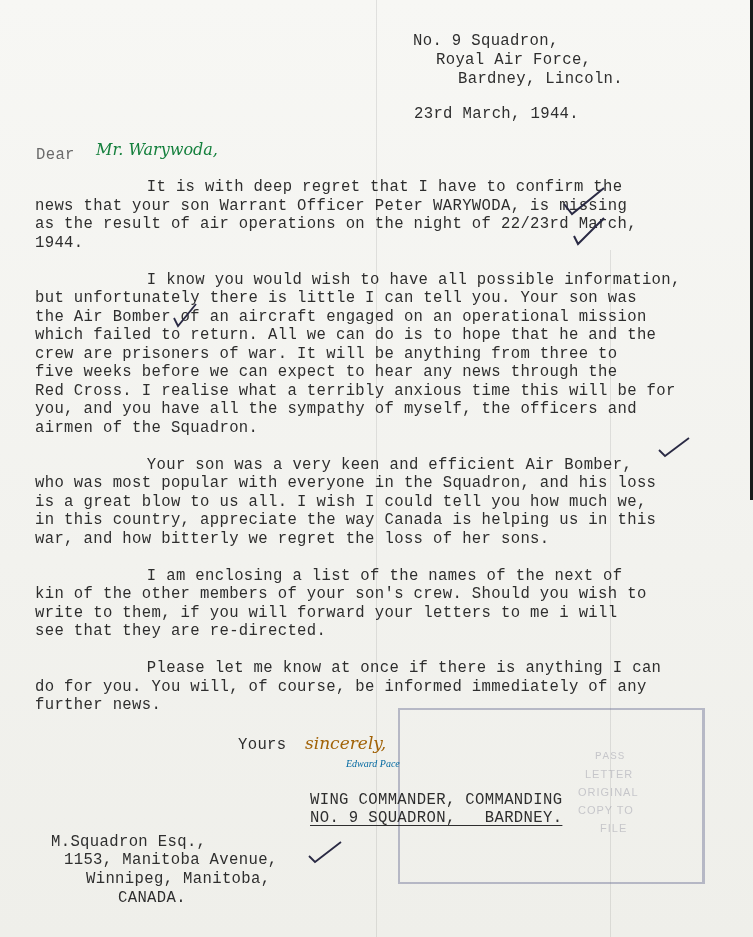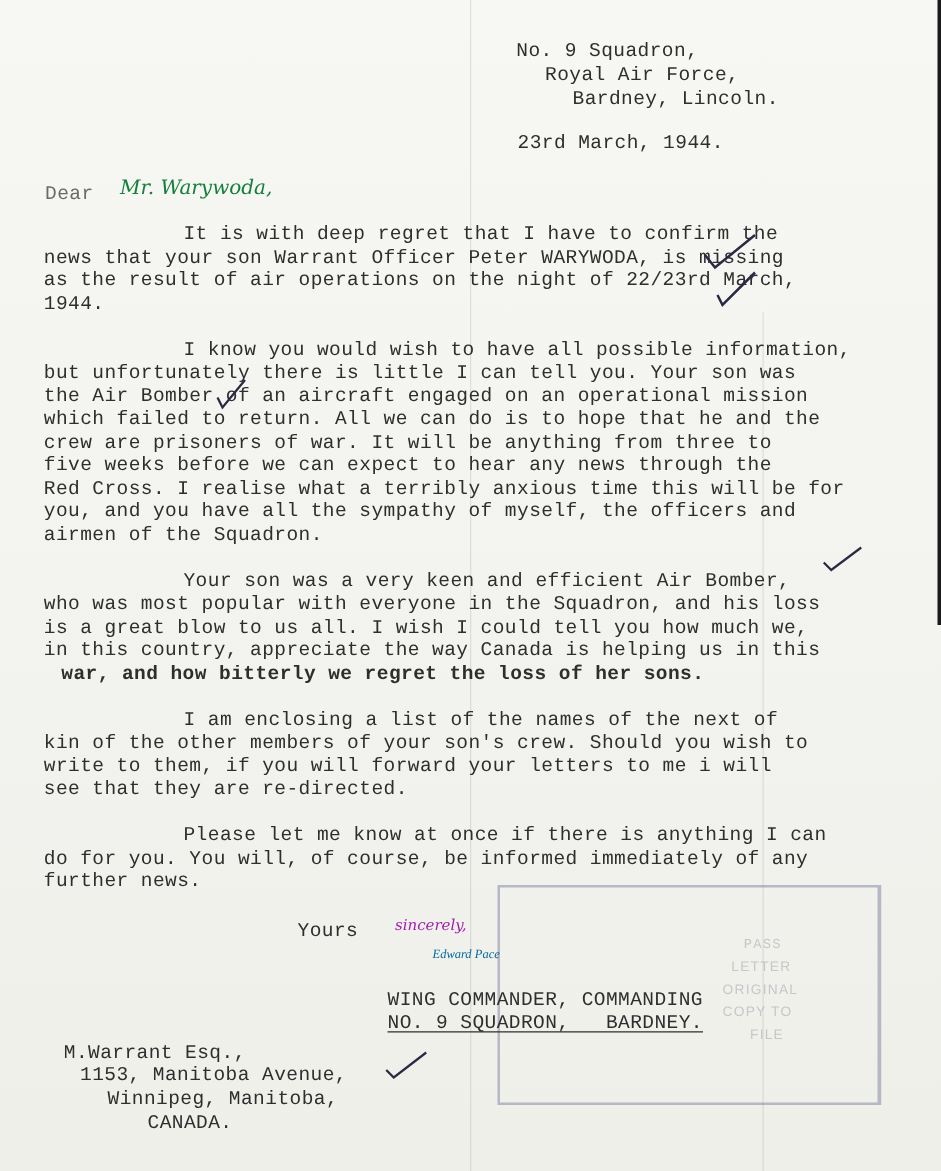--- a/index.html
+++ b/index.html
@@ -86,21 +86,21 @@
     <div class="line" style="left:35px; top:381px;">Red Cross. I realise what a terribly anxious time this will be for</div>
     <div class="line" style="left:35px; top:399px;">you, and you have all the sympathy of myself, the officers and</div>
     <div class="line" style="left:35px; top:418px;">airmen of the Squadron.</div>
   </div>
 
   <div>
     <div class="line" style="left:40px; top:455px;">           Your son was a very keen and efficient Air Bomber,</div>
     <div class="line" style="left:35px; top:473px;">who was most popular with everyone in the Squadron, and his loss</div>
     <div class="line" style="left:35px; top:492px;">is a great blow to us all. I wish I could tell you how much we,</div>
     <div class="line" style="left:35px; top:510px;">in this country, appreciate the way Canada is helping us in this</div>
-    <div class="line" style="left:49px; top:529px;font-weight:bold;">war, and how bitterly we regret the loss of her sons.</div>
+    <div class="line" style="left:35px; top:529px;">war, and how bitterly we regret the loss of her sons.</div>
   </div>
 
   <div>
     <div class="line" style="left:40px; top:566px;">           I am enclosing a list of the names of the next of</div>
     <div class="line" style="left:35px; top:584px;">kin of the other members of your son's crew. Should you wish to</div>
     <div class="line" style="left:35px; top:603px;">write to them, if you will forward your letters to me i will</div>
     <div class="line" style="left:35px; top:621px;">see that they are re-directed.</div>
   </div>
 
   <div>
@@ -113,28 +113,28 @@
 <div class="stamp">
   <div class="stamp-text" style="left:195px; top:40px;font-family:Liberation Mono, monospace;">PASS</div>
   <div class="stamp-text" style="left:185px; top:58px;">LETTER</div>
   <div class="stamp-text" style="left:178px; top:76px;">ORIGINAL</div>
   <div class="stamp-text" style="left:178px; top:94px;">COPY TO</div>
   <div class="stamp-text" style="left:200px; top:112px;">FILE</div>
 </div>
 
 <div>
   <div class="line" style="left:238px; top:735px;">Yours</div>
-  <div class="hand" style="left:316px; top:733px; font-size:12px; color:#a21caf;">sincerely,</div>
+  <div class="hand" style="left:305px; top:733px; font-size:17px; color:#a16207;">sincerely,</div>
   <div class="sig" style="left:346px; top:758px;">Edward Pace</div>
   <div class="line" style="left:310px; top:790px;">WING COMMANDER, COMMANDING</div>
   <div class="line underline" style="left:310px; top:808px;">NO. 9 SQUADRON,   BARDNEY.</div>
 </div>
 
 <div>
-  <div class="line" style="left:51px; top:832px;">M.Warrant Esq.,</div>
+  <div class="line" style="left:51px; top:832px;">M.Squadron Esq.,</div>
   <div class="line" style="left:64px; top:850px;">1153, Manitoba Avenue,</div>
   <div class="line" style="left:86px; top:869px;">Winnipeg, Manitoba,</div>
   <div class="line" style="left:118px; top:888px;">CANADA.</div>
 </div>
 
 <svg class="check" style="left:560px; top:184px;" width="50" height="36" viewBox="0 0 50 36">
   <path d="M4 20 L12 30 L44 4" stroke="#2a2a44" stroke-width="2" fill="none"></path>
 </svg>
 <svg class="check" style="left:570px; top:212px;" width="40" height="36" viewBox="0 0 40 36">
   <path d="M4 24 L8 32 L34 6" stroke="#2a2a44" stroke-width="2" fill="none"></path>

